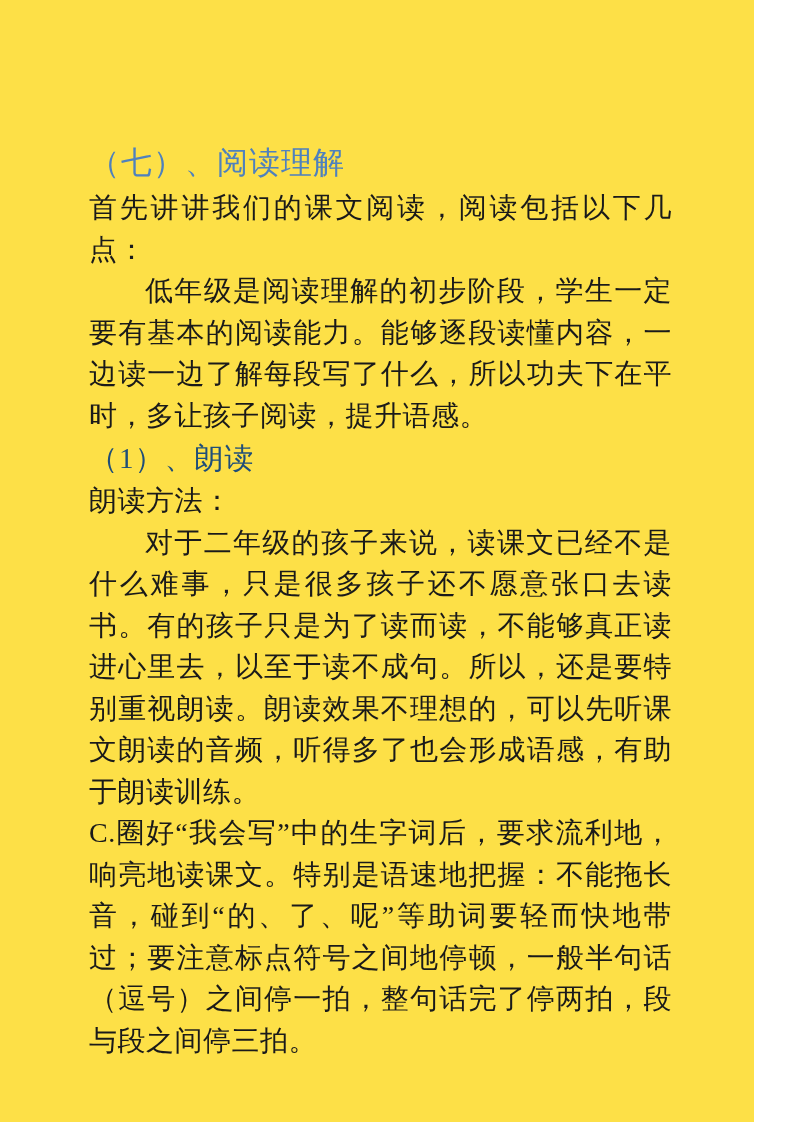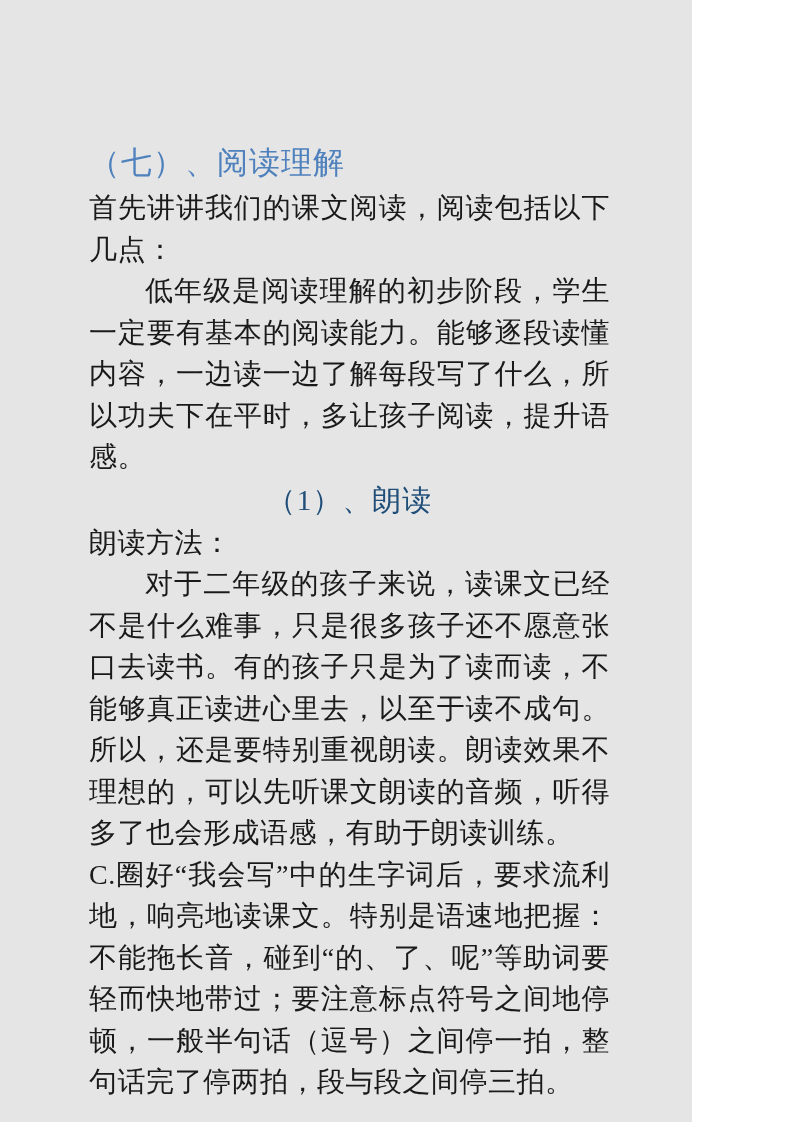--- a/index.html
+++ b/index.html
@@ -2,25 +2,25 @@
 <html><head>
 <meta charset="utf-8">
 <style>
   html, body {
     margin: 0;
     padding: 0;
     background: #ffffff;
   }
   .page {
     position: relative;
-    width: 692px;
+    width: 754px;
     height: 1122px;
     box-sizing: border-box;
     padding: 139px 82px 0 89px;
-    background: #e5e5e5;
+    background: #fde047;
     overflow: hidden;
     font-family: "Liberation Serif", "DejaVu Serif", serif;
     color: #1a1a1a;
   }
   .body-p {
     margin: 0;
     font-size: 28px;
     line-height: 41.5px;
     text-align: justify;
     text-justify: inter-character;
@@ -37,21 +37,20 @@
     line-height: 48px;
     letter-spacing: 1px;
   }
   .heading-2 {
     margin: 0;
     font-weight: normal;
     color: #1f4e79;
     font-size: 29px;
     line-height: 44px;
     letter-spacing: 1px;
-    text-align: center;
   }
 </style>
 </head>
 <body>
 
 <div class="page">
 
   <h1 class="heading-1">（七）、阅读理解</h1>
 
   <p class="body-p">首先讲讲我们的课文阅读，阅读包括以下几点：</p>

